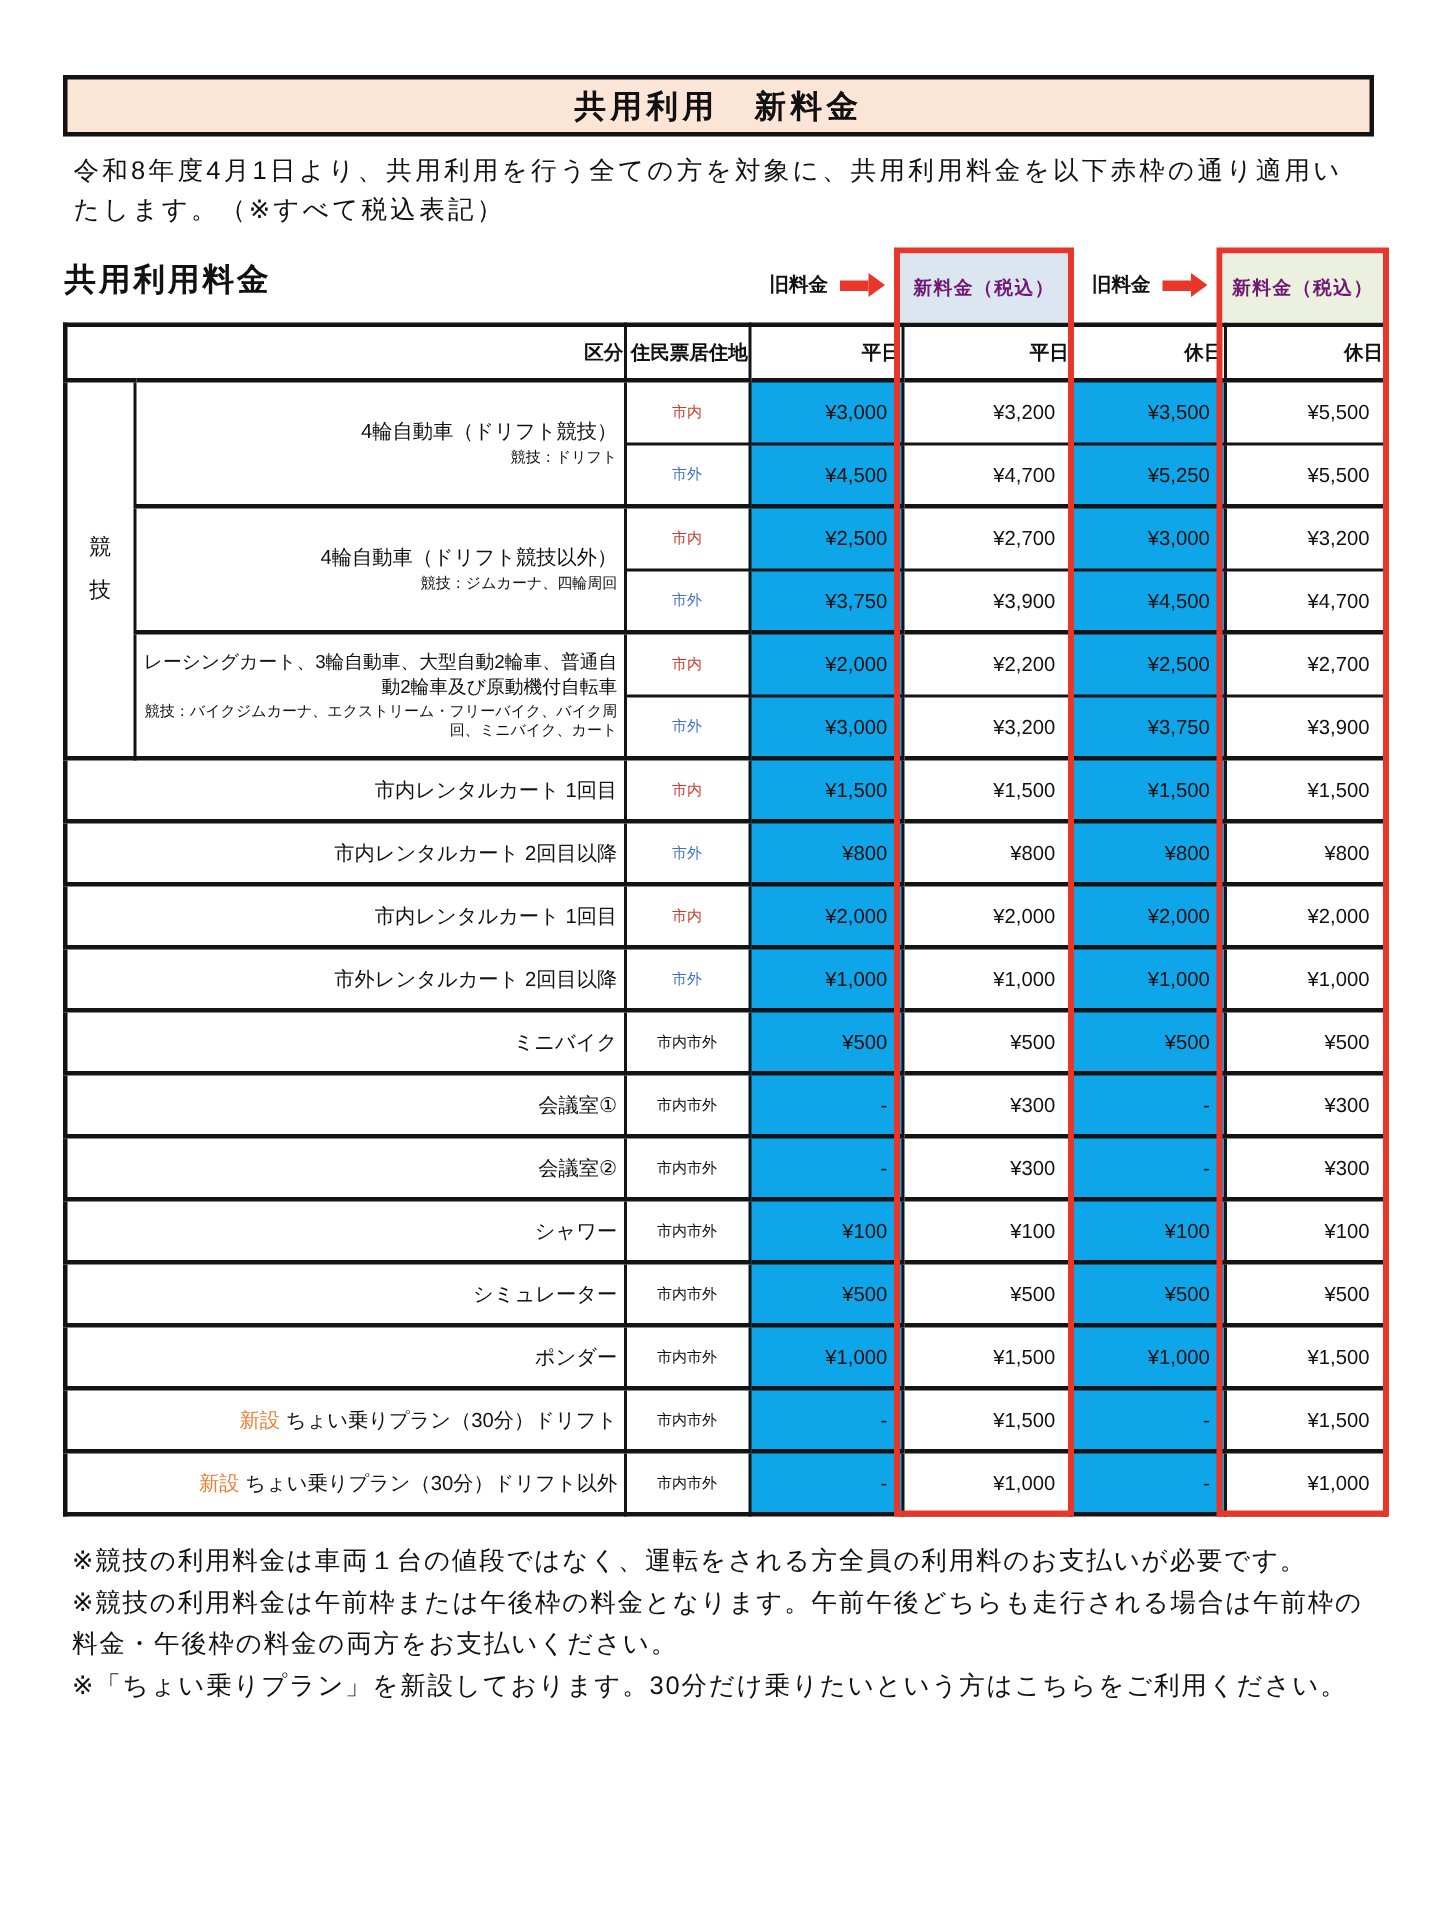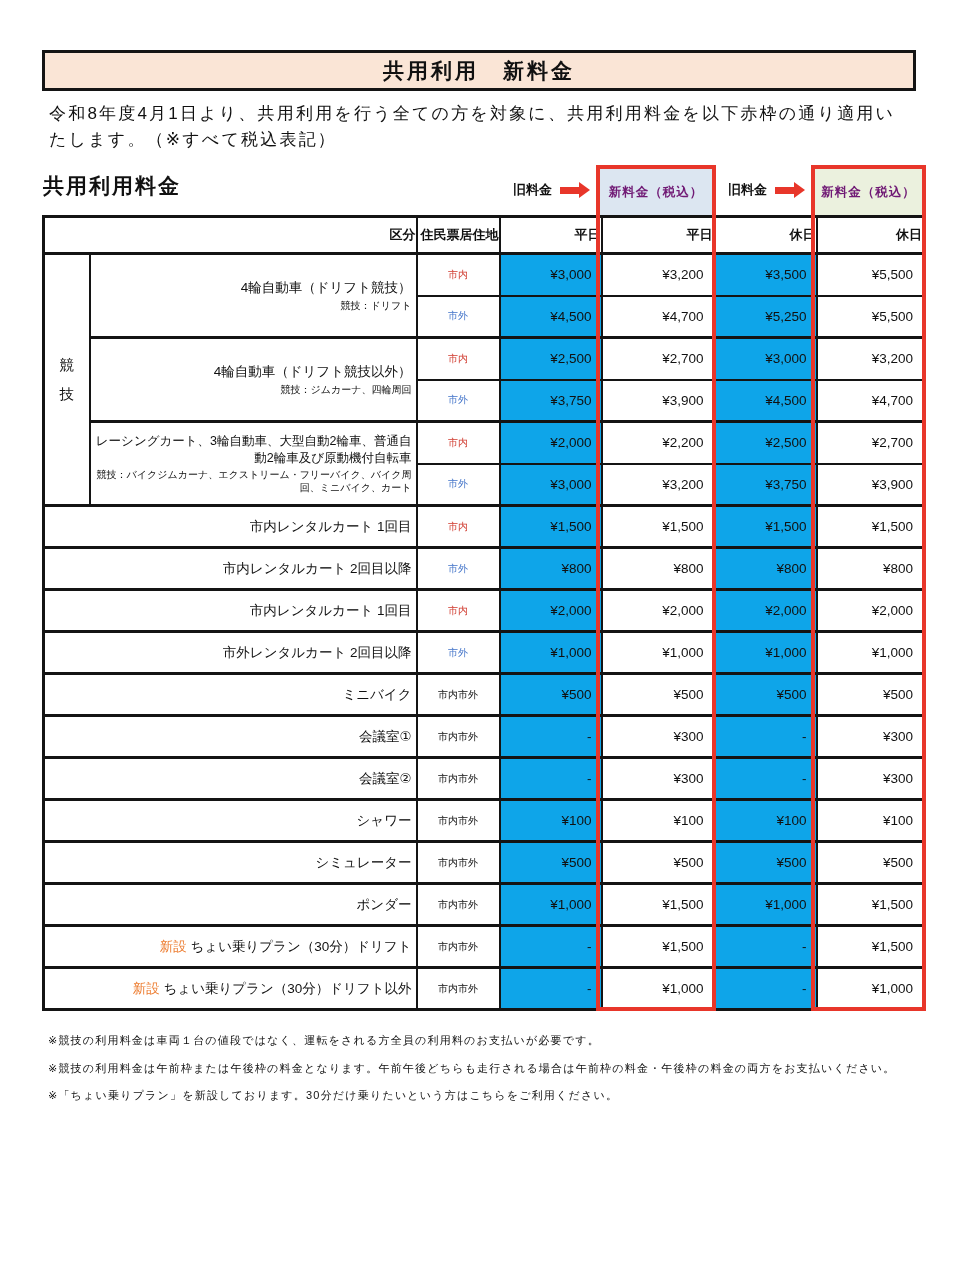--- a/index.html
+++ b/index.html
@@ -69,21 +69,21 @@
              box-sizing:border-box; pointer-events:none; z-index:4; }
   .r1 { left:554px; width:120px; }
   .r2 { left:769px; width:115px; }
   .rect-label { height:46px; display:flex; align-items:center; justify-content:center;
                 font-size:12.5px; font-weight:700; color:#701a75; letter-spacing:1px; }
   .r1 .rect-label { background:#DCE6F1; }
   .r2 .rect-label { background:#EBF1DE; }
 
   
   .notes { position:absolute; left:48px; top:1027px; width:878px;
-           font-size:11px; line-height:27.5px; letter-spacing:1.2px; }
+           font-size:17px; line-height:27.5px; letter-spacing:1.2px; }
 </style>
 </head>
 <body>
 
 <div class="page">
 
   <div class="title-box">
     <span>共用利用　新料金</span>
   </div>
 

